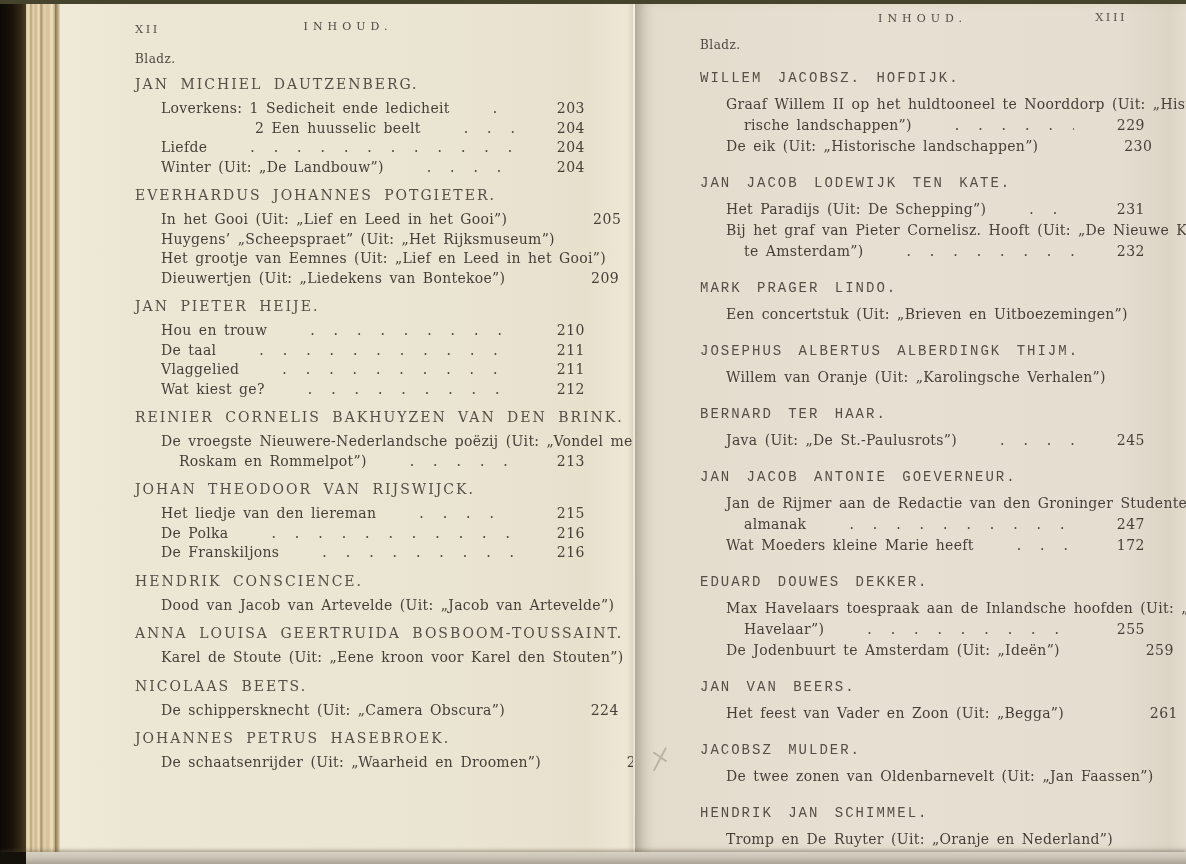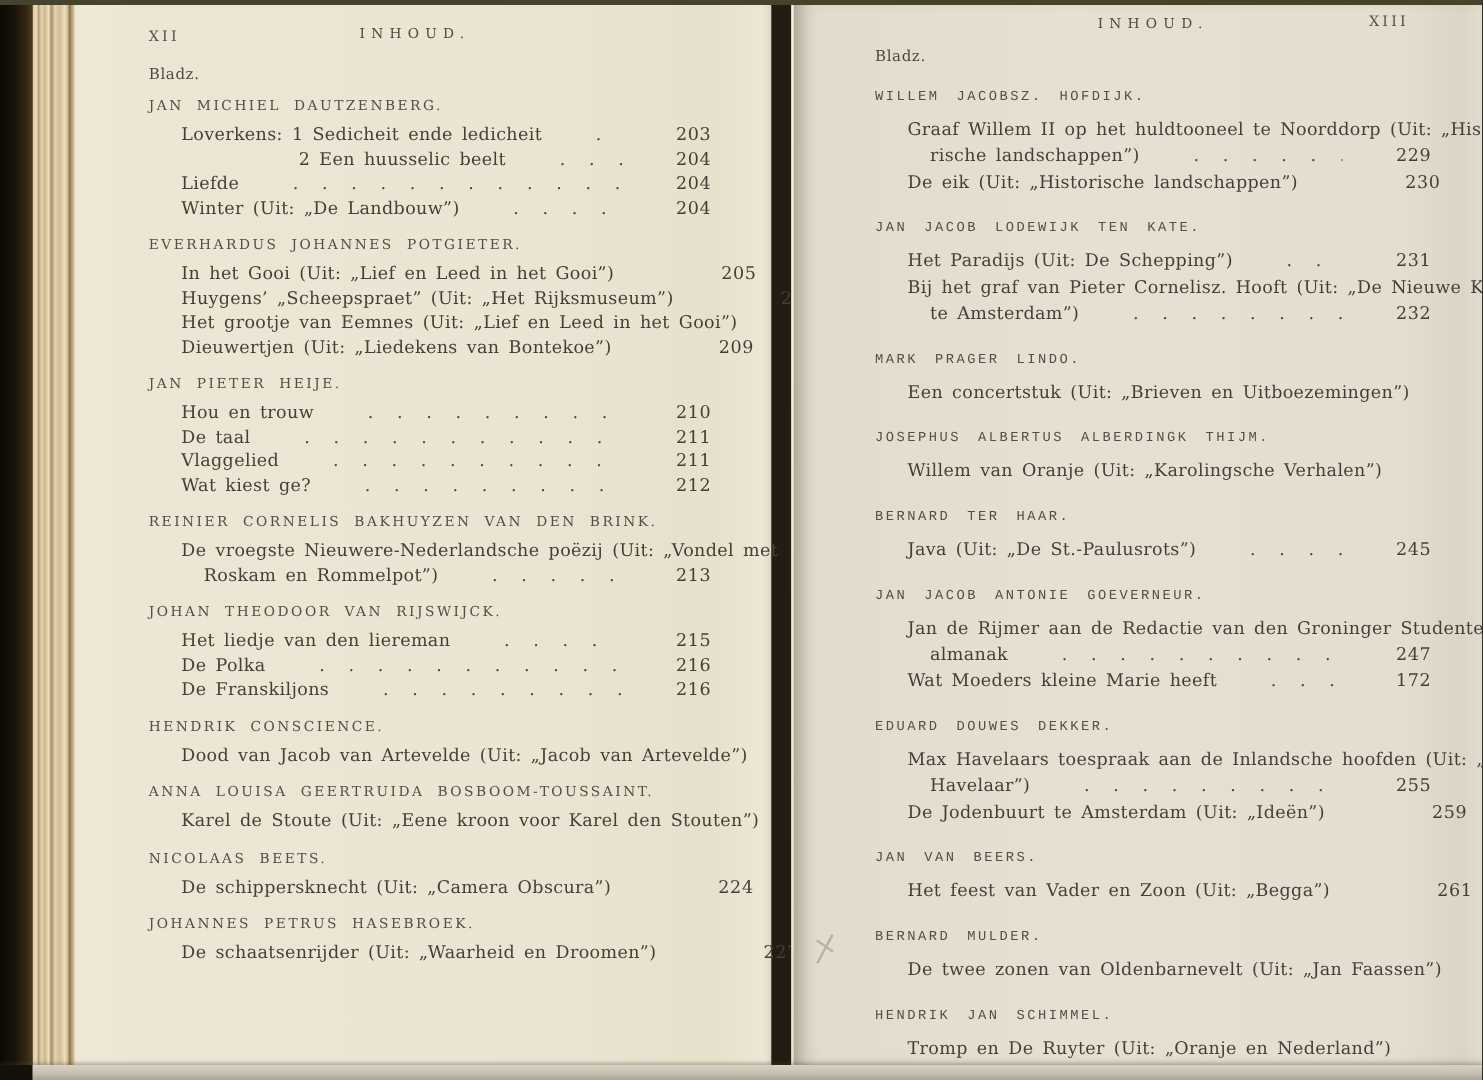--- a/index.html
+++ b/index.html
@@ -25,21 +25,21 @@
     background:linear-gradient(90deg,rgba(90,70,40,.55),rgba(90,70,40,0));}
   
   .bottom-edge{position:absolute;left:0;bottom:0;width:1186px;height:12px;z-index:25;
     background:linear-gradient(180deg,#d8d2c5 0%,#c6bfb1 55%,#aaa396 100%);
     box-shadow:0 -2px 3px rgba(80,70,55,.35);}
   .bottom-edge .spine-foot{position:absolute;left:0;top:0;width:26px;height:12px;background:#14100a;}
 
   
   .page{position:absolute;top:0;height:852px;box-sizing:border-box;color:#46403a;}
   .page-left{
-    left:40px;width:577px;
+    left:56px;width:577px;
     background:linear-gradient(90deg,#f0ead9 0%,#ece6d5 12%,#eae4d2 70%,#e7e0cd 92%,#efe8d6 100%);
     padding:18px 48px 0 79px;
     box-shadow:inset -3px 0 6px -2px rgba(120,105,80,.25);
   }
   .page-right{
     left:633px;width:553px;
     background:linear-gradient(90deg,#d9d2c3 0%,#e3dccd 4%,#e7e0d2 40%,#e5ded0 88%,#dcd5c6 97%,#e4ddcf 100%);
     padding:10px 41px 0 67px;
     box-shadow:inset 12px 0 16px -8px rgba(70,58,40,.45);
   }
@@ -54,21 +54,21 @@
   .running-title{position:absolute;left:50%;transform:translateX(-50%);top:2px;
     font-size:11px;letter-spacing:5px;color:#4e4942;white-space:nowrap;}
   .page-left .running-title{margin-left:-12px;}
   .column-label{ text-align:left;font-size:12px;color:#4c463f;letter-spacing:.5px;
     margin-top:12px;margin-bottom:2px;}
   .page-right .column-label{margin-top:6px;}
 
   
   .section{margin-top:11px;}
   .page-right .section{margin-top:19px;}
-  .author{font-size:11px;letter-spacing:2px;word-spacing:5px;color:#544e46;
+  .author{font-size:14px;letter-spacing:2px;word-spacing:5px;color:#544e46;
     margin-bottom:7px;line-height:15px;white-space:nowrap;}
   .page-right .author{margin-bottom:8px;font-family:Liberation Mono, monospace;}
   .line{display:flex;align-items:baseline;font-size:14px;line-height:19.5px;
     letter-spacing:.3px;word-spacing:2.5px;color:#453f38;white-space:nowrap;gap:31px;}
   .page-right .line{line-height:21px;}
   .indent-0{padding-left:26px;}
   .indent-1{padding-left:44px;justify-content:space-between;}
   .indent-2{padding-left:120px;}
   .leader{flex:1 1 auto;min-width:0;overflow:hidden;margin:0 10px 0 12px;
     letter-spacing:6px;color:#4c463e;}
@@ -328,21 +328,21 @@
         </div>
         <div class="section">
           <div class="author">JAN VAN BEERS.</div>
           <div class="line indent-0">
             <span class="t">Het feest van Vader en Zoon (Uit: „Begga”)</span>
             <span class="leader">. . . . . . . . . . . . . . . . . . . . . . . . . . . . . . . . . . . . . . . .</span>
             <span class="pagenum">261</span>
           </div>
         </div>
         <div class="section">
-          <div class="author">BERNARD MULDER.</div>
+          <div class="author">JACOBSZ MULDER.</div>
           <div class="line indent-0">
             <span class="t">De twee zonen van Oldenbarnevelt (Uit: „Jan Faassen”)</span>
             <span class="leader">. . . . . . . . . . . . . . . . . . . . . . . . . . . . . . . . . . . . . . . .</span>
             <span class="pagenum">265</span>
           </div>
         </div>
         <div class="section">
           <div class="author">HENDRIK JAN SCHIMMEL.</div>
           <div class="line indent-0">
             <span class="t">Tromp en De Ruyter (Uit: „Oranje en Nederland”)</span>

